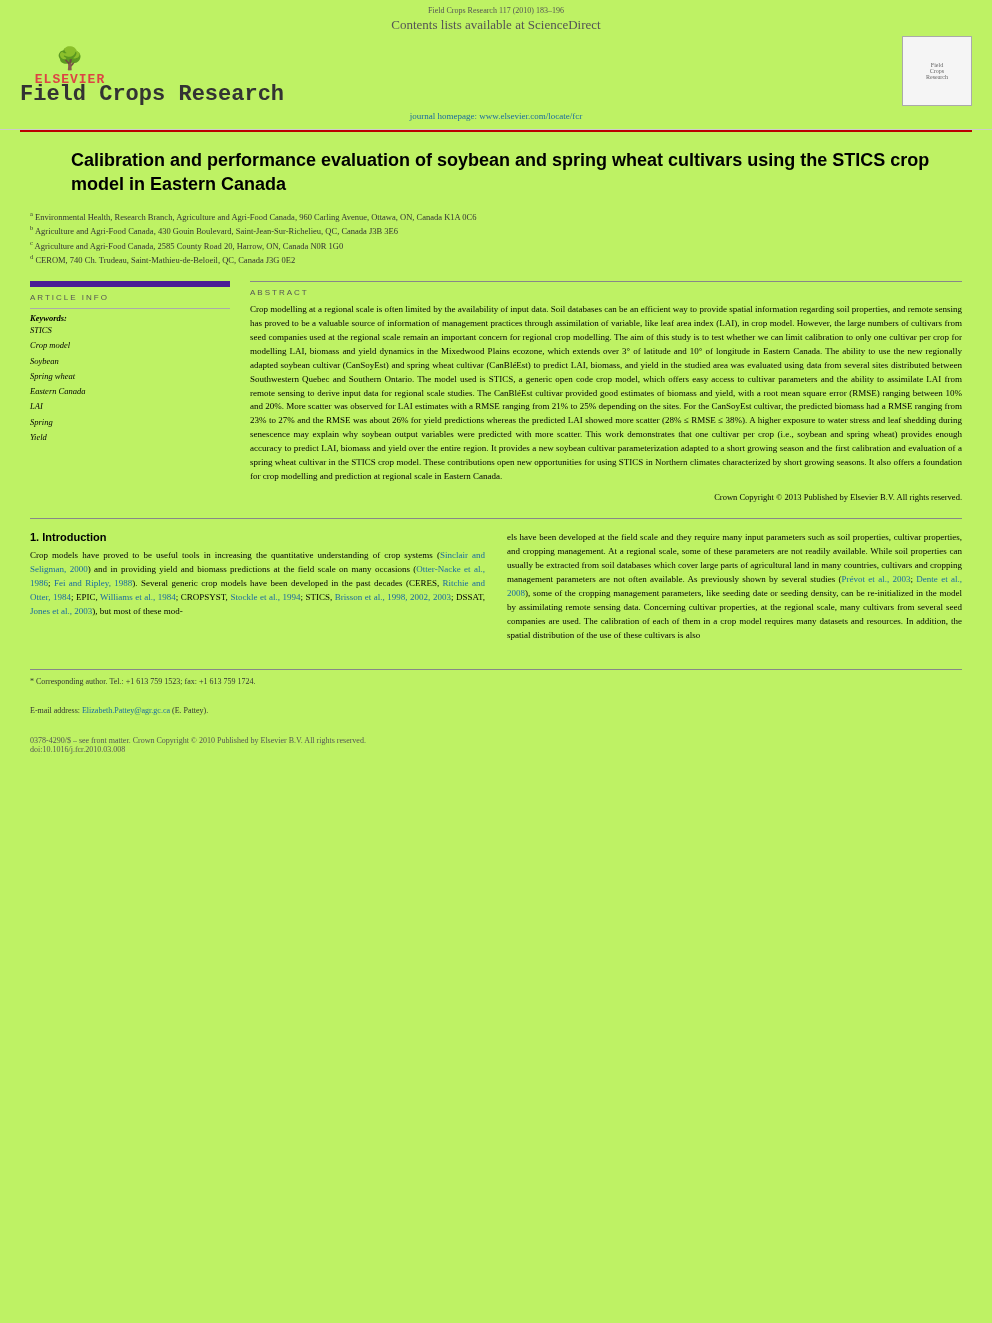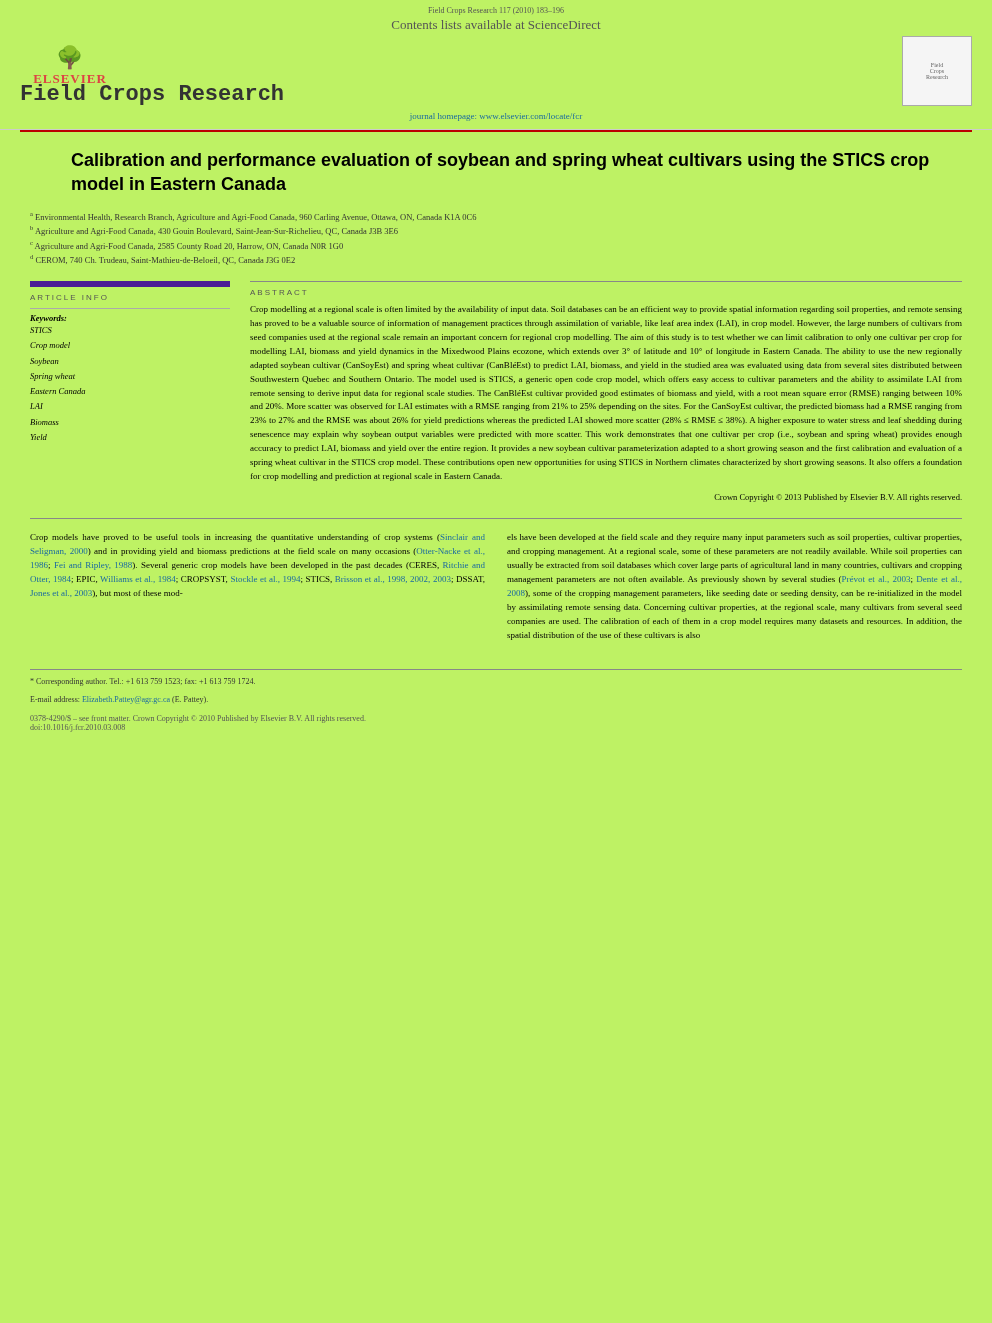--- a/index.html
+++ b/index.html
@@ -50,21 +50,21 @@
       flex-direction: column;
       align-items: center;
       justify-content: center;
       height: 100%;
     }
     .elsevier-wordmark {
       font-size: 13px;
       font-weight: bold;
       color: #d44;
       letter-spacing: 1px;
-      font-family: Liberation Serif, serif;
+      font-family: Liberation Mono, monospace;
     }
     .elsevier-tree {
       font-size: 22px;
       color: #4a7a4a;
     }
     .journal-main-title {
       font-size: 22px;
       font-family: Liberation Mono, monospace;
       font-weight: bold;
       color: #333;
@@ -239,21 +239,21 @@
       color: #1a6aa0;
     }
 
     
     .page-footer {
       border-top: 1px solid #888;
       margin: 0 30px;
       padding: 6px 0 4px 0;
       display: flex;
       flex-direction: column;
-      gap: 6px;
+      gap: 17px;
     }
     .footnote-text {
       font-size: 8px;
       color: #333;
       line-height: 1.5;
     }
     .footnote-text .link {
       color: #1a6aa0;
     }
     .page-footer-bottom {
@@ -311,38 +311,41 @@
 
         <div class="keywords-section">
           <div class="keywords-label">Keywords:</div>
           <ul class="keyword-list">
             <li>STICS</li>
             <li>Crop model</li>
             <li>Soybean</li>
             <li>Spring wheat</li>
             <li>Eastern Canada</li>
             <li>LAI</li>
-            <li>Biomass</li>
+            <li>Spring</li>
             <li>Yield</li>
           </ul>
         </div>
       </div>
 
       <div class="col-right">
         <div class="section-header-sm">ABSTRACT</div>
         <div class="abstract-text">Crop modelling at a regional scale is often limited by the availability of input data. Soil databases can be an efficient way to provide spatial information regarding soil properties, and remote sensing has proved to be a valuable source of information of management practices through assimilation of variable, like leaf area index (LAI), in crop model. However, the large numbers of cultivars from seed companies used at the regional scale remain an important concern for regional crop modelling. The aim of this study is to test whether we can limit calibration to only one cultivar per crop for modelling LAI, biomass and yield dynamics in the Mixedwood Plains ecozone, which extends over 3° of latitude and 10° of longitude in Eastern Canada. The ability to use the new regionally adapted soybean cultivar (CanSoyEst) and spring wheat cultivar (CanBléEst) to predict LAI, biomass, and yield in the studied area was evaluated using data from several sites distributed between Southwestern Quebec and Southern Ontario. The model used is STICS, a generic open code crop model, which offers easy access to cultivar parameters and the ability to assimilate LAI from remote sensing to derive input data for regional scale studies. The CanBléEst cultivar provided good estimates of biomass and yield, with a root mean square error (RMSE) ranging between 10% and 20%. More scatter was observed for LAI estimates with a RMSE ranging from 21% to 25% depending on the sites. For the CanSoyEst cultivar, the predicted biomass had a RMSE ranging from 23% to 27% and the RMSE was about 26% for yield predictions whereas the predicted LAI showed more scatter (28% ≤ RMSE ≤ 38%). A higher exposure to water stress and leaf shedding during senescence may explain why soybean output variables were predicted with more scatter. This work demonstrates that one cultivar per crop (i.e., soybean and spring wheat) provides enough accuracy to predict LAI, biomass and yield over the entire region. It provides a new soybean cultivar parameterization adapted to a short growing season and the first calibration and evaluation of a spring wheat cultivar in the STICS crop model. These contributions open new opportunities for using STICS in Northern climates characterized by short growing seasons. It also offers a foundation for crop modelling and prediction at regional scale in Eastern Canada.</div>
         <div class="copyright-line">Crown Copyright © 2013 Published by Elsevier B.V. All rights reserved.</div>
       </div>
     </div>
 
     <hr class="section-divider">
 
     <div class="main-two-col">
 
       <div class="main-col">
+        <div class="section-title">
+          <span>1.</span>&nbsp;<span>Introduction</span>
+        </div>
         <div class="body-text">
           Crop models have proved to be useful tools in increasing the quantitative understanding of crop systems (<span class="link">Sinclair and Seligman, 2000</span>) and in providing yield and biomass predictions at the field scale on many occasions (<span class="link">Otter-Nacke et al., 1986</span>; <span class="link">Fei and Ripley, 1988</span>). Several generic crop models have been developed in the past decades (CERES, <span class="link">Ritchie and Otter, 1984</span>; EPIC, <span class="link">Williams et al., 1984</span>; CROPSYST, <span class="link">Stockle et al., 1994</span>; STICS, <span class="link">Brisson et al., 1998, 2002, 2003</span>; DSSAT, <span class="link">Jones et al., 2003</span>), but most of these mod-
         </div>
       </div>
 
       <div class="main-col">
         <div class="body-text">
           els have been developed at the field scale and they require many input parameters such as soil properties, cultivar properties, and cropping management. At a regional scale, some of these parameters are not readily available. While soil properties can usually be extracted from soil databases which cover large parts of agricultural land in many countries, cultivars and cropping management parameters are not often available. As previously shown by several studies (<span class="link">Prévot et al., 2003</span>; <span class="link">Dente et al., 2008</span>), some of the cropping management parameters, like seeding date or seeding density, can be re-initialized in the model by assimilating remote sensing data. Concerning cultivar properties, at the regional scale, many cultivars from several seed companies are used. The calibration of each of them in a crop model requires many datasets and resources. In addition, the spatial distribution of the use of these cultivars is also
         </div>
       </div>

